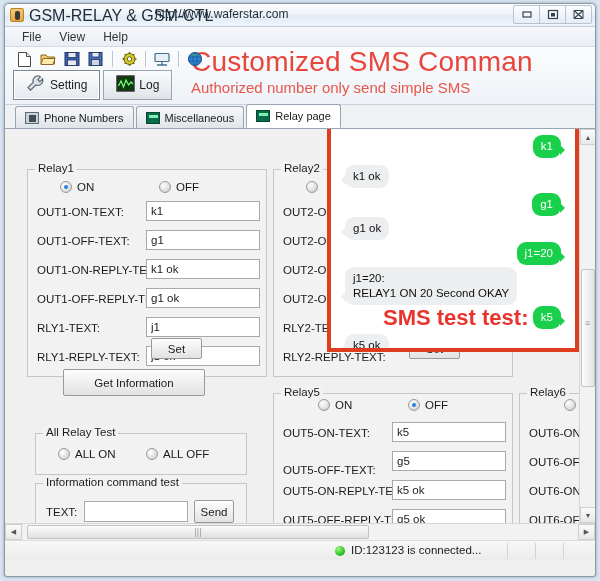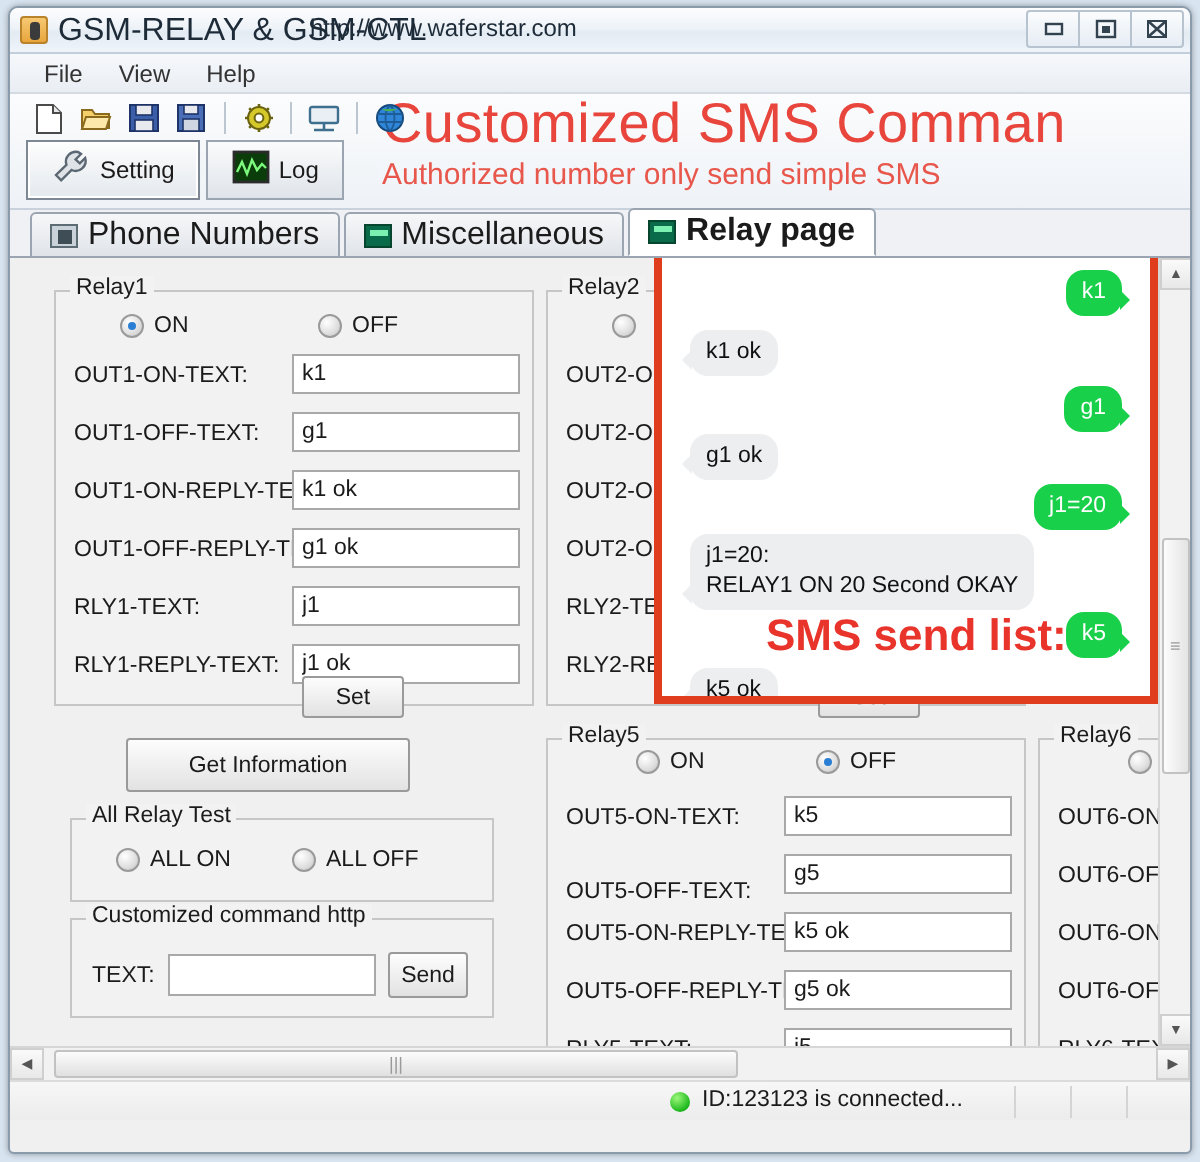--- a/index.html
+++ b/index.html
@@ -124,28 +124,28 @@
     padding-left: 10px;
     display: flex; align-items: flex-end;
   }
   .ptab {
     height: 22px;
     border: 1px solid #9aa5b1;
     border-bottom: none;
     background: linear-gradient(to bottom,#f6f7f9,#e0e4e9);
     display: flex; align-items: center; gap: 5px;
     padding: 0 9px;
-    font-size: 16px; color: #1b1b1b;
+    font-size: 11px; color: #1b1b1b;
     border-radius: 3px 3px 0 0;
     margin-right: 2px;
   }
   .ptab.active {
     background: #ffffff;
     height: 24px;
-    font-weight: bold;
+    font-weight: normal;
     border-bottom: 1px solid #fff;
   }
   .tab-ico {
     width: 14px; height: 12px;
     background: #0a6b4a;
     border: 1px solid #08452f;
     position: relative;
   }
   .tab-ico::after {
     content: ""; position: absolute; left: 2px; top: 2px;
@@ -184,20 +184,21 @@
   }
   .vscroll .thumb::after {
     content: "≡"; position: absolute; left: 3px; top: 48px;
     font-size: 9px; color: #9a9a9a;
   }
   
   .group {
     position: absolute;
     border: 1px solid #c6c6c6;
     background: #f2f2f2;
+    margin-top: 24px;
   }
   .group > .legend {
     position: absolute; left: 7px; top: -8px;
     background: #f2f2f2;
     padding: 0 3px;
     font-size: 11.5px; color: #1b1b1b;
   }
   .lbl {
     position: absolute;
     font-size: 11.5px; color: #1b1b1b;
@@ -493,21 +494,21 @@
         <span class="dot"></span>
         <span>ALL ON</span>
       </div>
       <div class="radio" style="left:110px; top:14px;">
         <span class="dot"></span>
         <span>ALL OFF</span>
       </div>
     </div>
 
     <div class="group" style="left:30px; top:330px; width:212px; height:50px;">
-      <div class="legend">Customized command http</div>
+      <div class="legend">Information command test</div>
       <div class="lbl" style="left:10px; top:22px;">TEXT:</div>
       <input class="tin" style="left: 48px; top: 17px; width: 104px; height: 21px;" value="">
       <button class="btn" style="left:158px; top:16px; width:40px; height:23px;">Send</button>
     </div>
 
     <div class="group" style="left:268px; top:16px; width:240px; height:208px;">
       <div class="legend">Relay2</div>
       <div class="radio" style="left:32px; top:11px;">
         <span class="dot"></span>
       </div>
@@ -570,21 +571,21 @@
     <div class="sms-overlay" style="left:322px; top:-4px;">
       <div class="bub out" style="right:14px; top:6px;">k1</div>
       <div class="bub in" style="left:14px; top:36px;">k1 ok</div>
       <div class="bub out" style="right:14px; top:64px;">g1</div>
       <div class="bub in" style="left:14px; top:88px;">g1 ok</div>
       <div class="bub out" style="right:14px; top:113px;">j1=20</div>
       <div class="bub in" style="left:14px; top:138px;">j1=20:
 RELAY1 ON 20 Second OKAY</div>
       <div class="bub out" style="right:14px; top:177px;">k5</div>
       <div class="bub in" style="left:14px; top:205px;">k5 ok</div>
-      <div class="sms-caption">SMS send list:</div>
+      <div class="sms-caption">SMS test test:</div>
     </div>
 
   </div>
 
   <div class="hscroll">
     <div class="harrow left">◀</div>
     <div class="hthumb">|||</div>
     <div class="harrow right">▶</div>
   </div>
 

